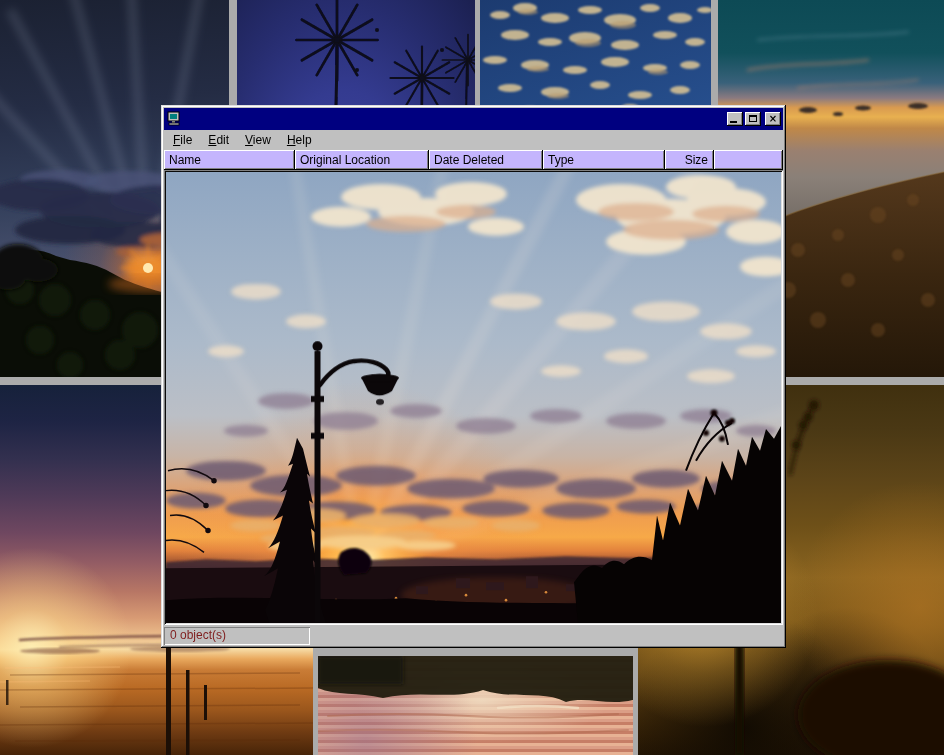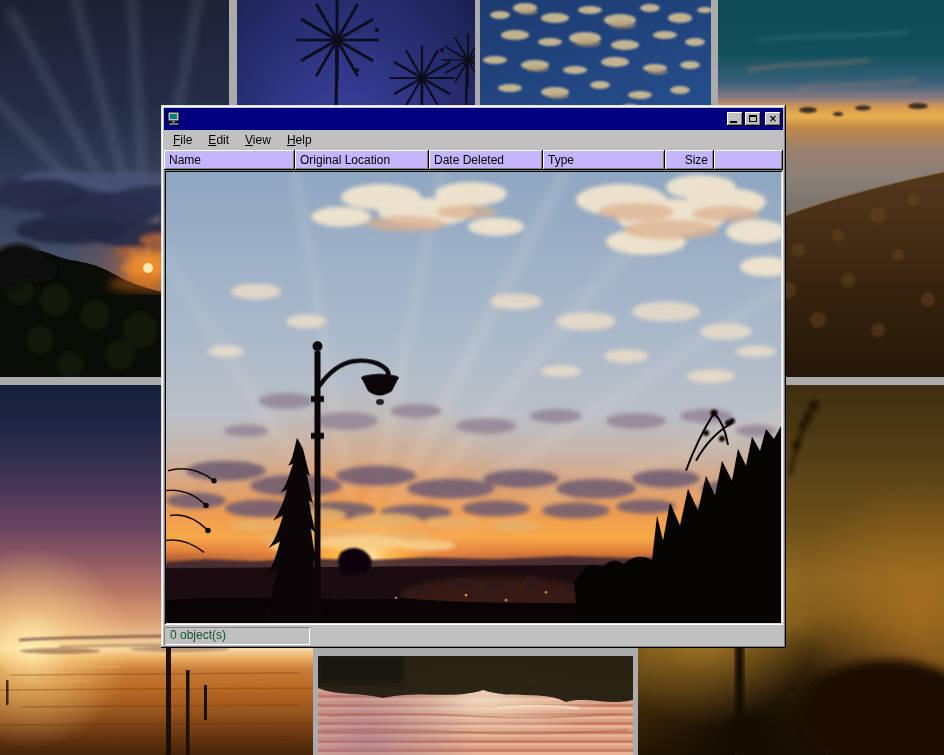--- a/index.html
+++ b/index.html
@@ -59,21 +59,21 @@
          padding:3px 4px 0 5px;white-space:nowrap;overflow:hidden;flex:0 0 auto;}
   .hcell.num{text-align:right;padding-right:6px;}
   .hcell.fill{flex:1 1 auto;}
   .client{flex:1 1 auto;position:relative;background:#000;
           box-shadow:inset 1px 1px 0 #808080, inset -1px -1px 0 #FFF, inset 2px 2px 0 #0A0A0A, inset -2px -2px 0 #DFDFDF;}
   .photo{position:absolute;left:2px;top:2px;right:2px;bottom:2px;overflow:hidden;
     background:
       radial-gradient(circle at 31.7% 87.2%, #FFFDF0 0%, #FFF0B8 1%, #FFD879 2.4%, #FFB84E 4.5%, rgba(250,165,62,.85) 8%, rgba(245,150,70,.5) 13%, rgba(242,152,82,.22) 20%, rgba(242,152,82,0) 32%),
       linear-gradient(180deg,#8FA6C2 0%,#9DB0C6 18%,#ACBACA 38%,#BBBFC6 54%,#C8B4A6 63%,#DCA377 70%,#EF9D4F 76%,#F7A948 81%,#E2823C 84%,#A45732 86.5%,#53322F 88%,#1F1016 89.5%,#0B0507 100%);}
   .photo svg{position:absolute;inset:0;width:100%;height:100%;}
-  .statusbar{height:18px;display:flex;gap:3px;margin-top:2px;flex:0 0 auto;font-size:12px;color:#14532d;}
+  .statusbar{height:18px;display:flex;gap:3px;margin-top:2px;flex:0 0 auto;font-size:12px;color:#7f1d1d;}
   .spanel{background:#C0C0C0;box-shadow:inset 1px 1px 0 #808080, inset -1px -1px 0 #FFF;
           padding:1px 6px;white-space:nowrap;overflow:hidden;}
   .spanel.left{flex:0 0 146px;}
   .spanel.right{flex:1 1 auto;position:relative;}
   .grip{position:absolute;right:1px;bottom:1px;width:13px;height:13px;}
 </style>
 </head>
 <body>
 
 <div class="screen">

